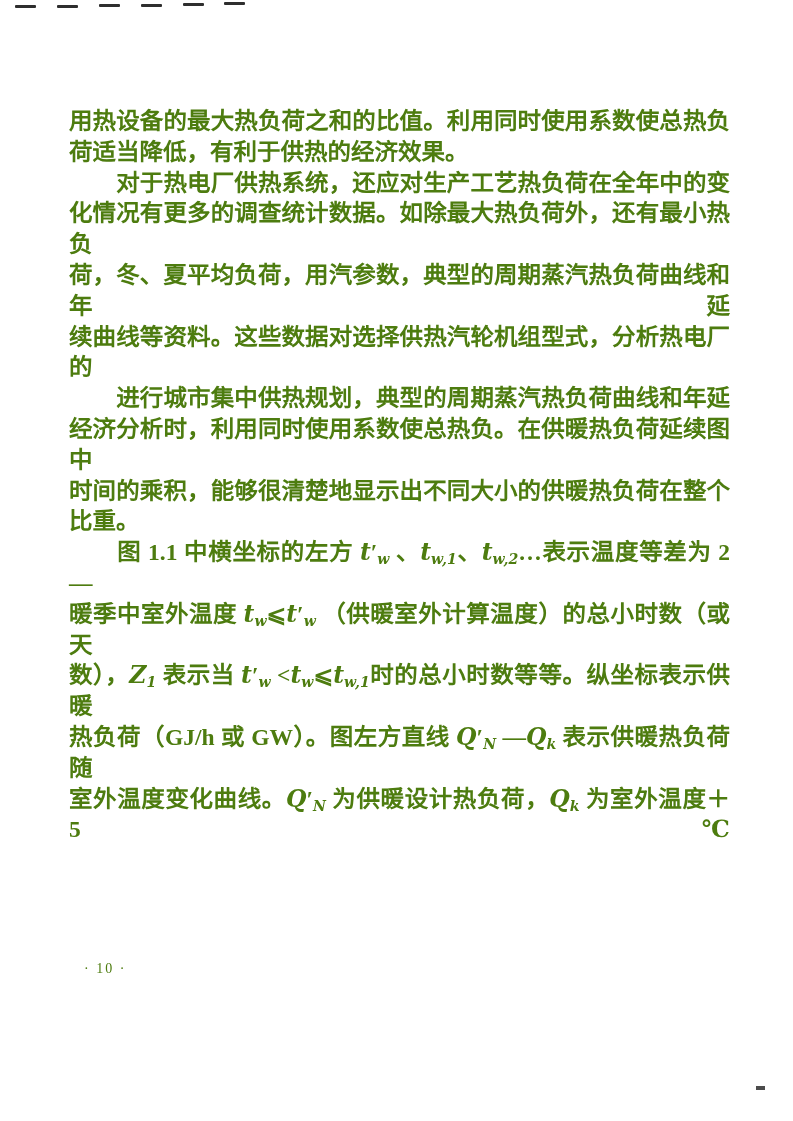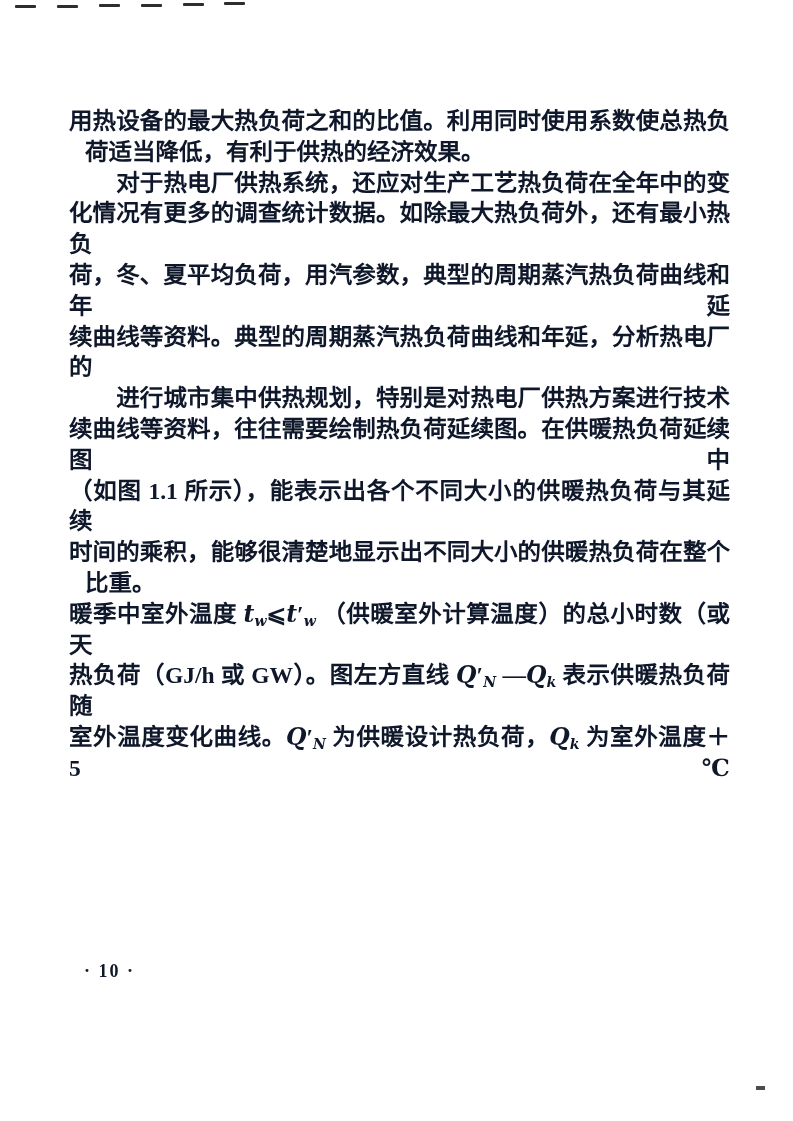--- a/index.html
+++ b/index.html
@@ -1,44 +1,44 @@
 <!DOCTYPE html>
 <html lang="zh-CN"><head>
 <meta charset="utf-8">
 <style>
   html,body { margin:0; padding:0; background:#e8e8e8; }
   .page {
     position:relative; width:793px; height:1121px; margin:0 auto;
     background:#ffffff; overflow:hidden;
     font-family:"Liberation Serif","DejaVu Serif",serif;
-    color:#0f172a;
+    color:#4d7c0f;
   }
   .text-block {
     position:absolute; left:69px; top:106px; width:661px;
     font-size:23.5px; line-height:30.8px;
   }
   .line {
     text-align:justify;
     text-align-last:justify;
     white-space:pre-wrap;
     font-weight:600;
   }
-  .line.short { text-align-last:left;margin-left:16px; }
+  .line.short { text-align-last:left; }
   em {
     font-style:italic; font-weight:600;
     font-family:"DejaVu Serif","Liberation Serif",serif;
   }
   sub,sup {
     font-size:0.60em; font-style:italic; line-height:0;
     font-family:"DejaVu Serif","Liberation Serif",serif;
   }
   sub { vertical-align:-0.28em; }
   .page-number {
     position:absolute; left:84px; top:961px;
-    font-size:18px; letter-spacing:2px; font-weight:700;
+    font-size:14px; letter-spacing:2px; font-weight:400;
   }
   .dash {
     position:absolute; height:3px; width:21px;
     background:#2e2e2e; border-radius:1px;
   }
   .bottom-mark {
     position:absolute; height:4px; width:9px;
     background:#4c4c4c;
   }
 </style>
@@ -54,24 +54,25 @@
       <div class="dash" style="left: 183px; top: 3px;"></div>
       <div class="dash" style="left: 224px; top: 2px;"></div>
       <div class="bottom-mark" style="left: 756px; top: 1086px;"></div>
     </div>
   <div class="text-block" id="text-block">
       <div class="line">用热设备的最大热负荷之和的比值。利用同时使用系数使总热负</div>
       <div class="line short">荷适当降低，有利于供热的经济效果。</div>
       <div class="line">　　对于热电厂供热系统，还应对生产工艺热负荷在全年中的变</div>
       <div class="line">化情况有更多的调查统计数据。如除最大热负荷外，还有最小热负</div>
       <div class="line">荷，冬、夏平均负荷，用汽参数，典型的周期蒸汽热负荷曲线和年延</div>
-      <div class="line">续曲线等资料。典型的周期蒸汽热负荷曲线和年延，分析热电厂的</div>
-      <div class="line">　　进行城市集中供热规划，特别是对热电厂供热方案进行技术</div>
-      <div class="line">续曲线等资料，往往需要绘制热负荷延续图。在供暖热负荷延续图中</div>
-      <div class="line">（如图 1.1 所示），能表示出各个不同大小的供暖热负荷与其延续</div>
+      <div class="line">续曲线等资料。这些数据对选择供热汽轮机组型式，分析热电厂的</div>
+      <div class="line">　　进行城市集中供热规划，典型的周期蒸汽热负荷曲线和年延</div>
+      <div class="line">经济分析时，利用同时使用系数使总热负。在供暖热负荷延续图中</div>
       <div class="line">时间的乘积，能够很清楚地显示出不同大小的供暖热负荷在整个</div>
       <div class="line short">比重。</div>
+      <div class="line">　　图 1.1 中横坐标的左方 <em>t</em>′<sub>w</sub> 、<em>t</em><sub>w,1</sub>、<em>t</em><sub>w,2</sub>…表示温度等差为 2—</div>
       <div class="line">暖季中室外温度 <em>t</em><sub>w</sub>⩽<em>t</em>′<sub>w</sub> （供暖室外计算温度）的总小时数（或天</div>
+      <div class="line">数），<em>Z</em><sub>1</sub> 表示当 <em>t</em>′<sub>w</sub> &lt;<em>t</em><sub>w</sub>⩽<em>t</em><sub>w,1</sub>时的总小时数等等。纵坐标表示供暖</div>
       <div class="line">热负荷（GJ/h 或 GW）。图左方直线 <em>Q</em>′<sub>N</sub> —<em>Q</em><sub>k</sub> 表示供暖热负荷随</div>
       <div class="line">室外温度变化曲线。<em>Q</em>′<sub>N</sub> 为供暖设计热负荷，<em>Q</em><sub>k</sub> 为室外温度＋5℃</div>
     </div>
   <div class="page-number">· 10 ·</div>
 </div>
 
 </body></html>

